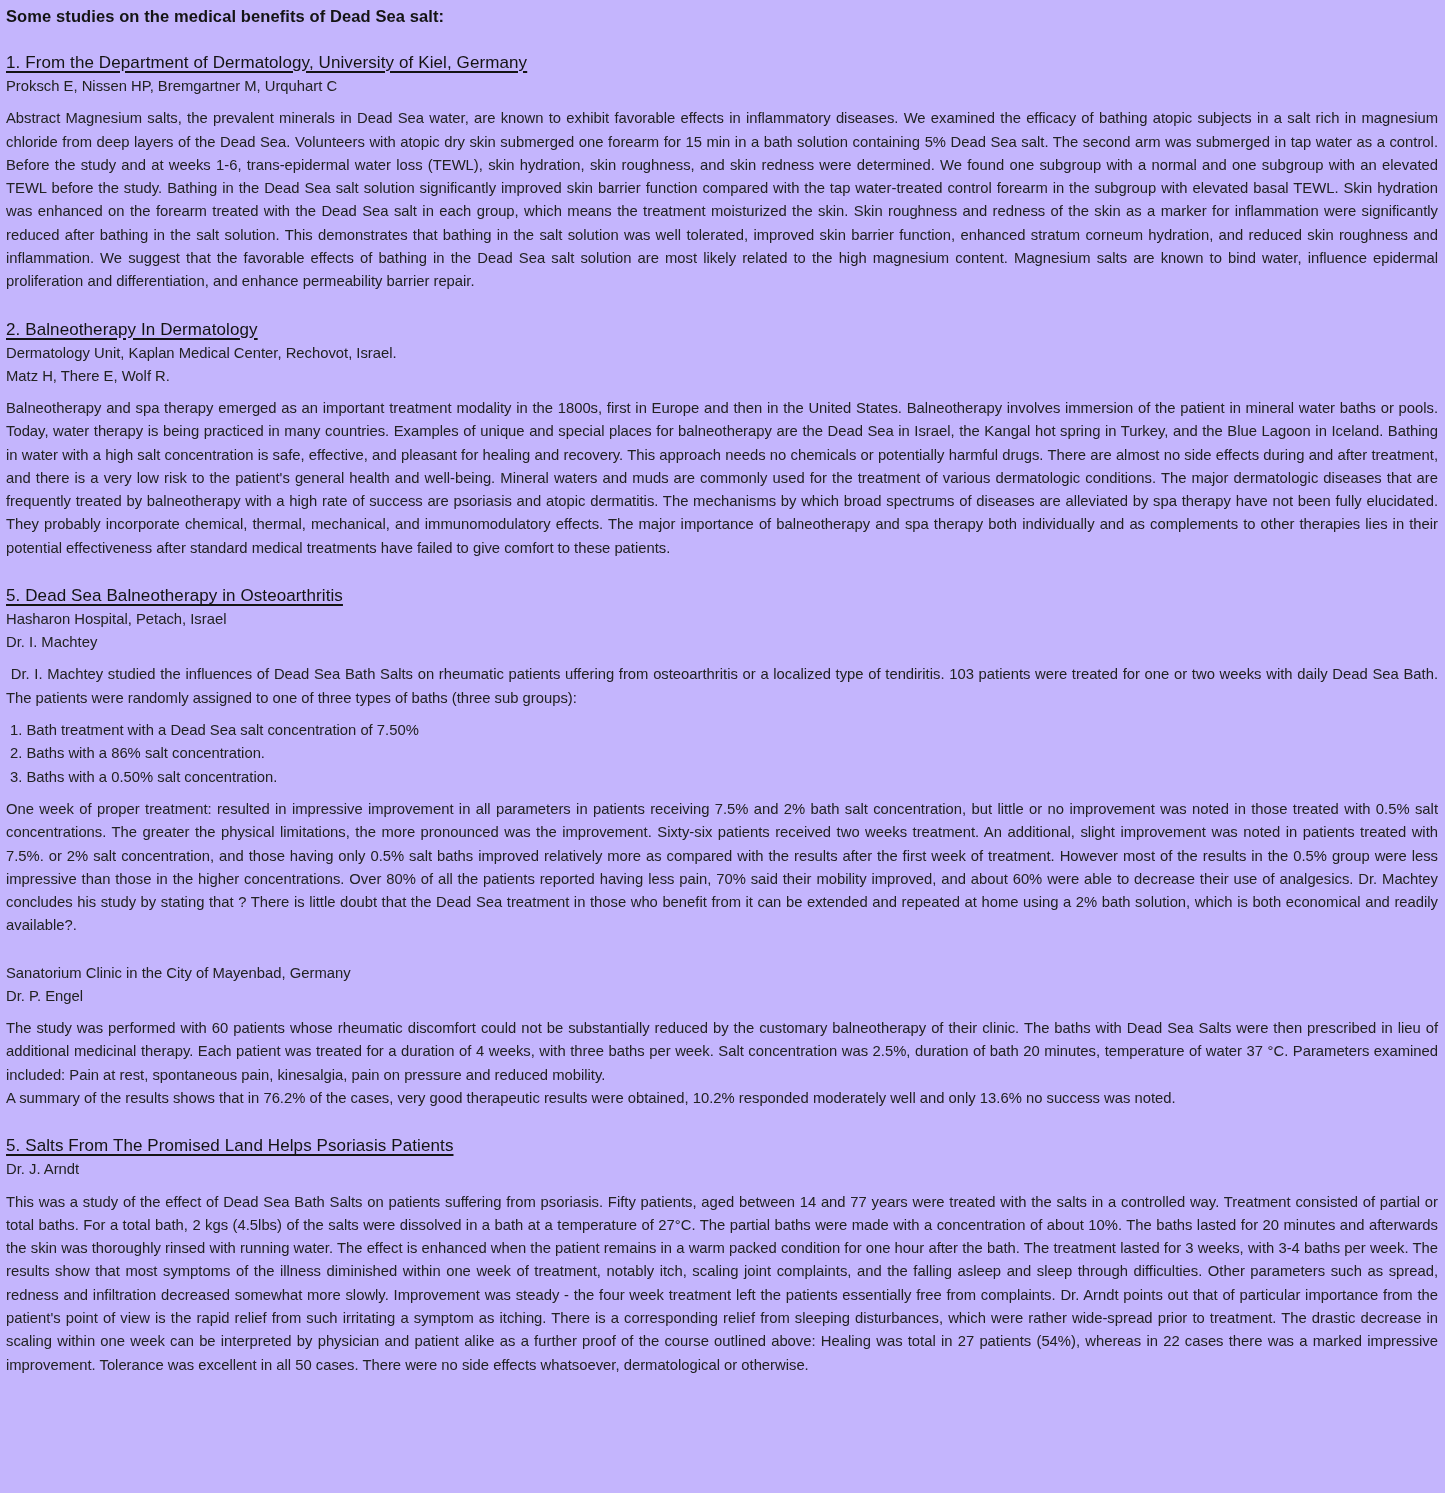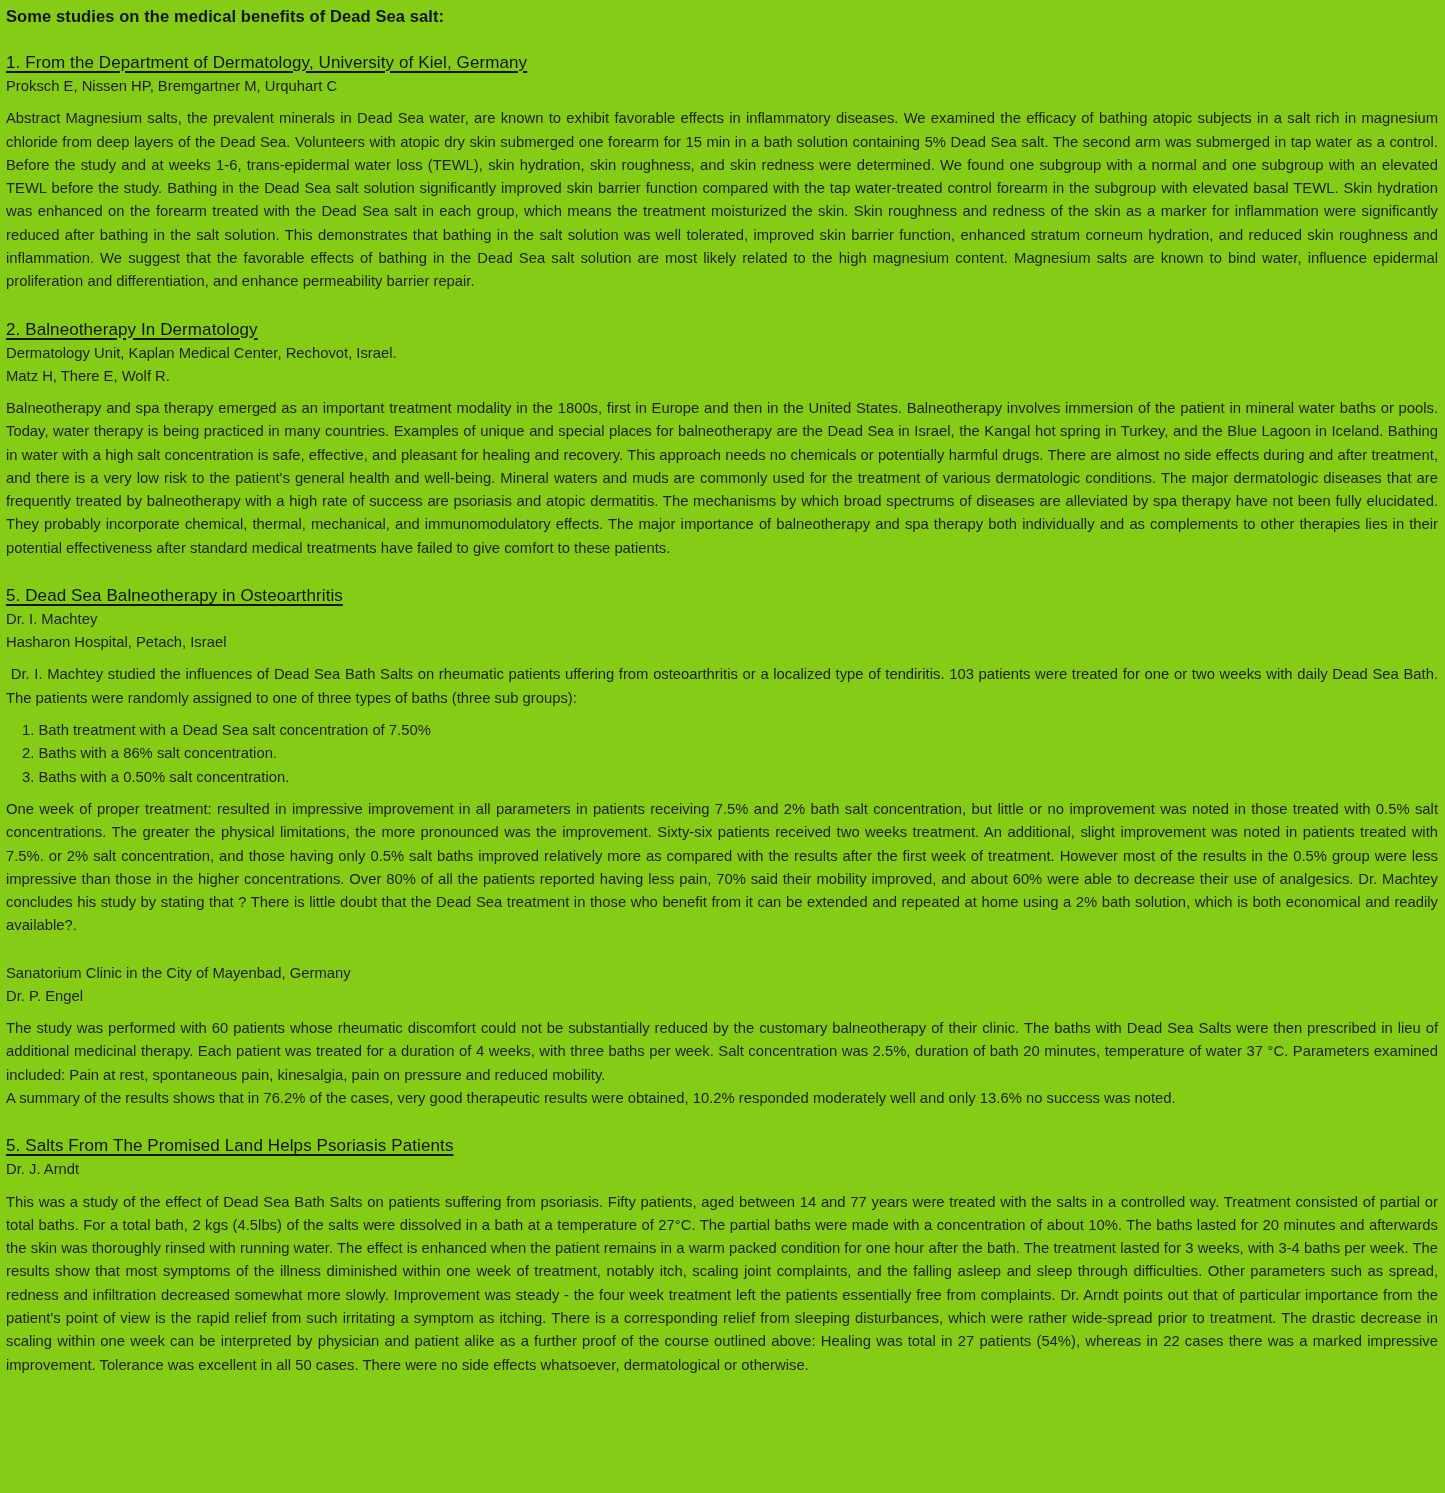--- a/index.html
+++ b/index.html
@@ -5,21 +5,21 @@
   html, body {
     margin: 0;
     padding: 0;
     background: #ffffff;
   }
   .page {
     width: 1445px;
     min-height: 1493px;
     box-sizing: border-box;
     padding: 5px 7px 12px 6px;
-    background: #84cc16;
+    background: #c4b5fd;
     color: #1e1e1e;
     font-family: "Liberation Sans", "DejaVu Sans", sans-serif;
   }
   .doc-title {
     font-size: 16.5px;
     font-weight: bold;
     color: #141414;
     margin: 0;
     line-height: 22px;
     letter-spacing: 0.1px;
@@ -49,21 +49,21 @@
     text-align: justify;
     margin: 9px 0 0 0;
     color: #222222;
     hyphens: manual;
     -webkit-hyphens: manual;
   }
   .para + .para {
     margin-top: 0;
   }
   .list-block {
-    margin: 9px 0 0 16px;
+    margin: 9px 0 0 4px;
   }
   .list-line {
     font-size: 14.8px;
     line-height: 23.3px;
     color: #222222;
   }
 </style>
 </head>
 <body>
 
@@ -79,22 +79,22 @@
 
   <div class="section">
     <h2 class="heading">2. Balneotherapy In Dermatology</h2>
     <div class="meta-line">Dermatology Unit, Kaplan Medical Center, Rechovot, Israel.</div>
     <div class="meta-line">Matz H, There E, Wolf R.</div>
     <p class="para">Balneotherapy and spa therapy emerged as an important treatment modality in the 1800s, first in Europe and then in the United States. Balneotherapy involves immersion of the patient in mineral water baths or pools. Today, water therapy is being practiced in many countries. Examples of unique and special places for balneotherapy are the Dead Sea in Israel, the Kangal hot spring in Turkey, and the Blue Lagoon in Iceland. Bathing in water with a high salt concentration is safe, effective, and pleasant for healing and recovery. This approach needs no chemicals or potentially harmful drugs. There are almost no side effects during and after treatment, and there is a very low risk to the patient's general health and well-being. Mineral waters and muds are commonly used for the treatment of various dermatologic conditions. The major dermatologic diseases that are frequently treated by balneotherapy with a high rate of success are psoriasis and atopic dermatitis. The mechanisms by which broad spectrums of diseases are alleviated by spa therapy have not been fully elucidated. They probably incorporate chemical, thermal, mechanical, and immunomodu­latory effects. The major importance of balneotherapy and spa therapy both individually and as complements to other therapies lies in their potential effectiveness after standard medical treat­ments have failed to give comfort to these patients.</p>
   </div>
 
   <div class="section">
     <h2 class="heading">5. Dead Sea Balneotherapy in Osteoarthritis</h2>
+    <div class="meta-line">Hasharon Hospital, Petach, Israel</div>
     <div class="meta-line">Dr. I. Machtey</div>
-    <div class="meta-line">Hasharon Hospital, Petach, Israel</div>
     <p class="para">&nbsp;Dr. I. Machtey studied the influences of Dead Sea Bath Salts on rheumatic patients uffering from osteoarthritis or a localized type of tendiritis. 103 patients were treated for one or two weeks with daily Dead Sea Bath. The patients were randomly assigned to one of three types of baths (three sub groups):</p>
     <div class="list-block">
       <div class="list-line">1. Bath treatment with a Dead Sea salt concentration of 7.50%</div>
       <div class="list-line">2. Baths with a 86% salt concentration.</div>
       <div class="list-line">3. Baths with a 0.50% salt concentration.</div>
     </div>
     <p class="para">One week of proper treatment: resulted in impressive improvement in all parameters in patients receiving 7.5% and 2% bath salt concentration, but little or no improvement was noted in those treated with 0.5% salt concentrations. The greater the physical limitations, the more pronounced was the improvement. Sixty-six patients received two weeks treatment. An additional, slight im­provement was noted in patients treated with 7.5%. or 2% salt concentration, and those having only 0.5% salt baths improved relatively more as compared with the results after the first week of treatment. However most of the results in the 0.5% group were less impressive than those in the higher concentrations. Over 80% of all the patients reported having less pain, 70% said their mo­bility improved, and about 60% were able to decrease their use of analgesics. Dr. Machtey concludes his study by stating that ? There is little doubt that the Dead Sea treatment in those who ben­efit from it can be extended and repeated at home using a 2% bath solution, which is both economical and readily available?.</p>
   </div>
 
   <div class="section">

